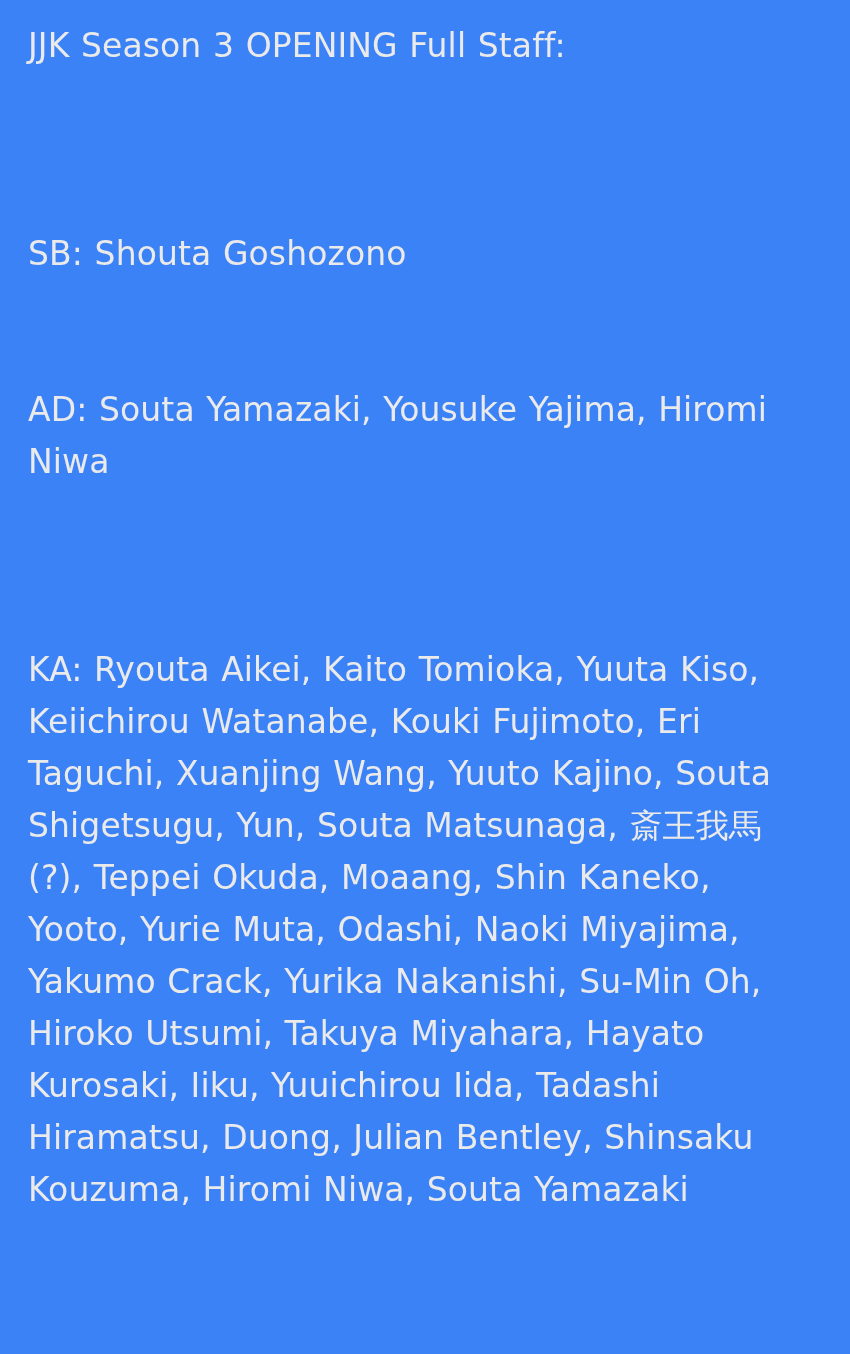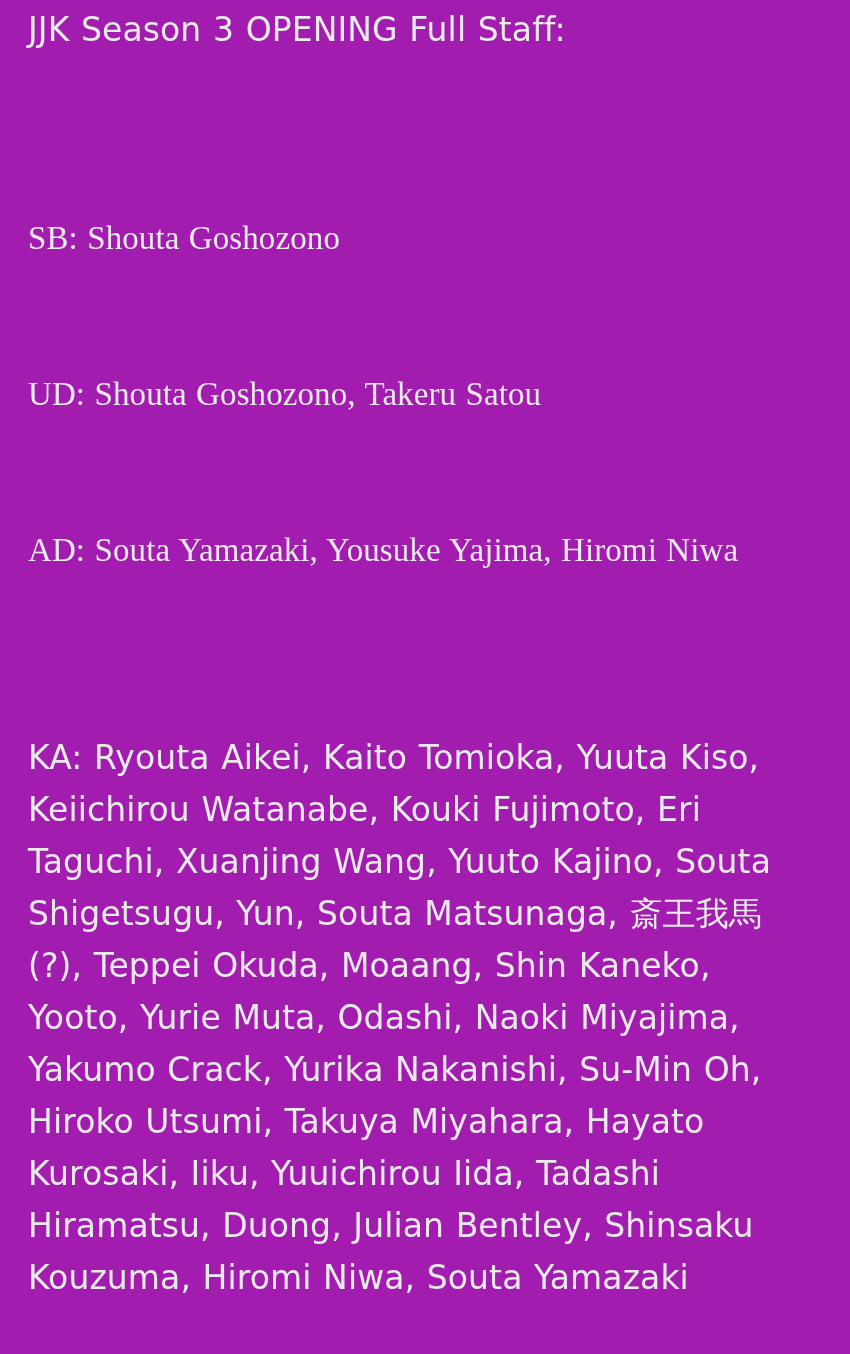--- a/index.html
+++ b/index.html
@@ -12,52 +12,50 @@
   }
   body {
     font-family: "DejaVu Sans", "Liberation Sans", sans-serif;
     color: #e9e9e9;
     -webkit-font-smoothing: antialiased;
   }
   #page {
     width: 850px;
     height: 1354px;
     box-sizing: border-box;
-    padding: 4px 28px 0 28px;
-    background: #a21caf;
+    padding: 20px 28px 0 28px;
+    background: #3b82f6;
   }
   .block {
     font-size: 33px;
     line-height: 52px;
     letter-spacing: 0.1px;
     word-spacing: 1px;
     color: #eaeaea;
     white-space: pre-wrap;
     font-weight: 400;
   }
   .spacer {
     height: 52px;
   }
   .line {
     display: block;
-    font-family: Liberation Serif, serif;
   }
 </style>
 </head>
 <body>
 
 <div id="page">
 
   <div class="block">JJK Season 3 OPENING Full Staff:</div>
 
   <div class="spacer"></div>
 
   <div class="block">
     <span class="line">SB: Shouta Goshozono</span>
-    <span class="line">UD: Shouta Goshozono, Takeru Satou</span>
     <span class="line">AD: Souta Yamazaki, Yousuke Yajima, Hiromi Niwa</span>
   </div>
 
   <div class="spacer"></div>
 
   <div class="block">KA: Ryouta Aikei, Kaito Tomioka, Yuuta Kiso, Keiichirou Watanabe, Kouki Fujimoto, Eri Taguchi, Xuanjing Wang, Yuuto Kajino, Souta Shigetsugu, Yun, Souta Matsunaga, 斎王我馬 (?), Teppei Okuda, Moaang, Shin Kaneko, Yooto, Yurie Muta, Odashi, Naoki Miyajima, Yakumo Crack, Yurika Nakanishi, Su-Min Oh, Hiroko Utsumi, Takuya Miyahara, Hayato Kurosaki, Iiku, Yuuichirou Iida, Tadashi Hiramatsu, Duong, Julian Bentley, Shinsaku Kouzuma, Hiromi Niwa, Souta Yamazaki</div>
 
 </div>
 
 </body></html>

